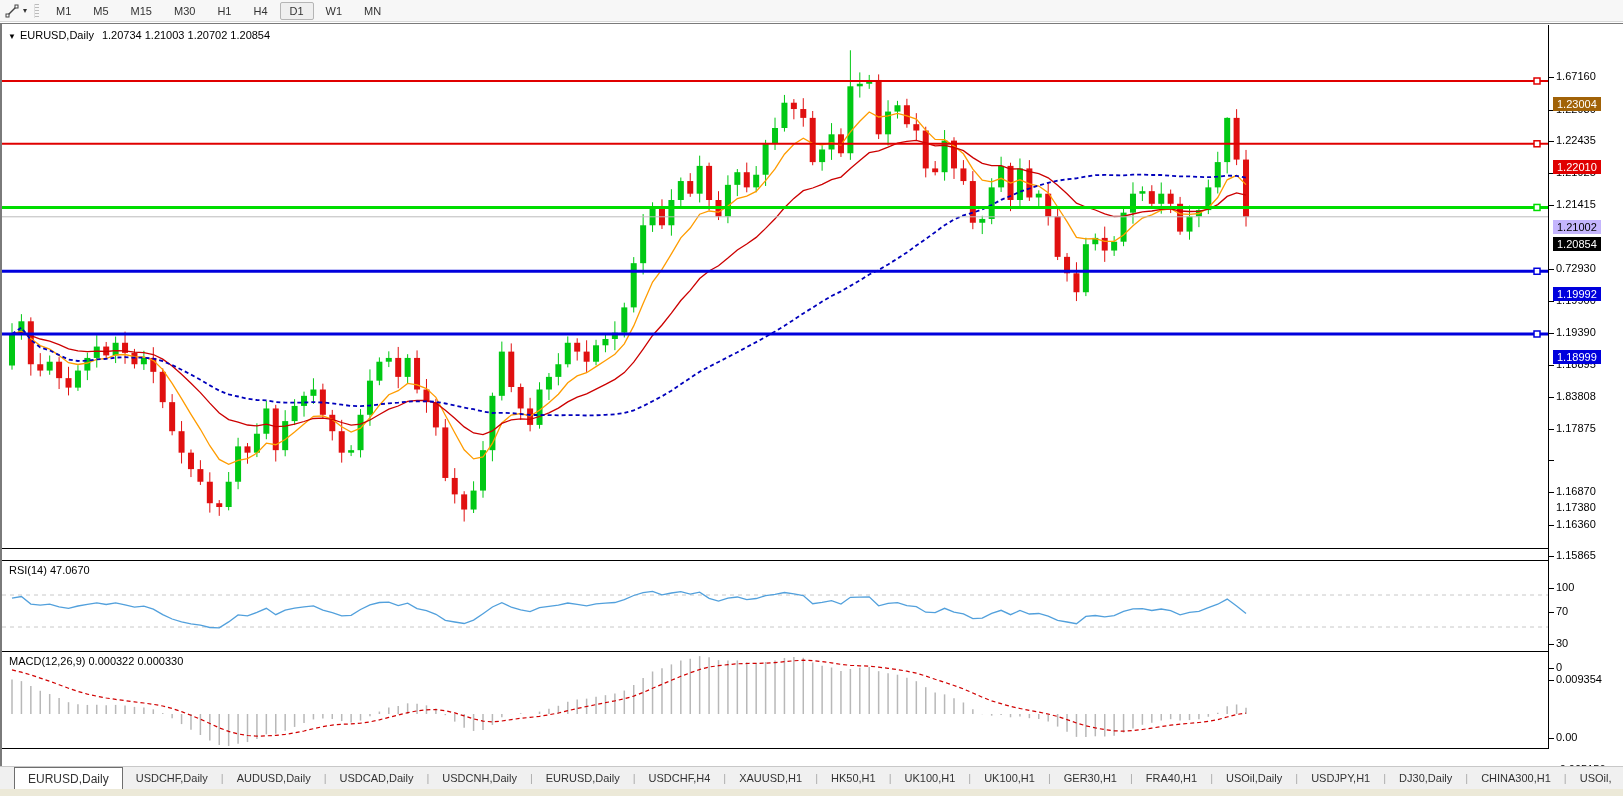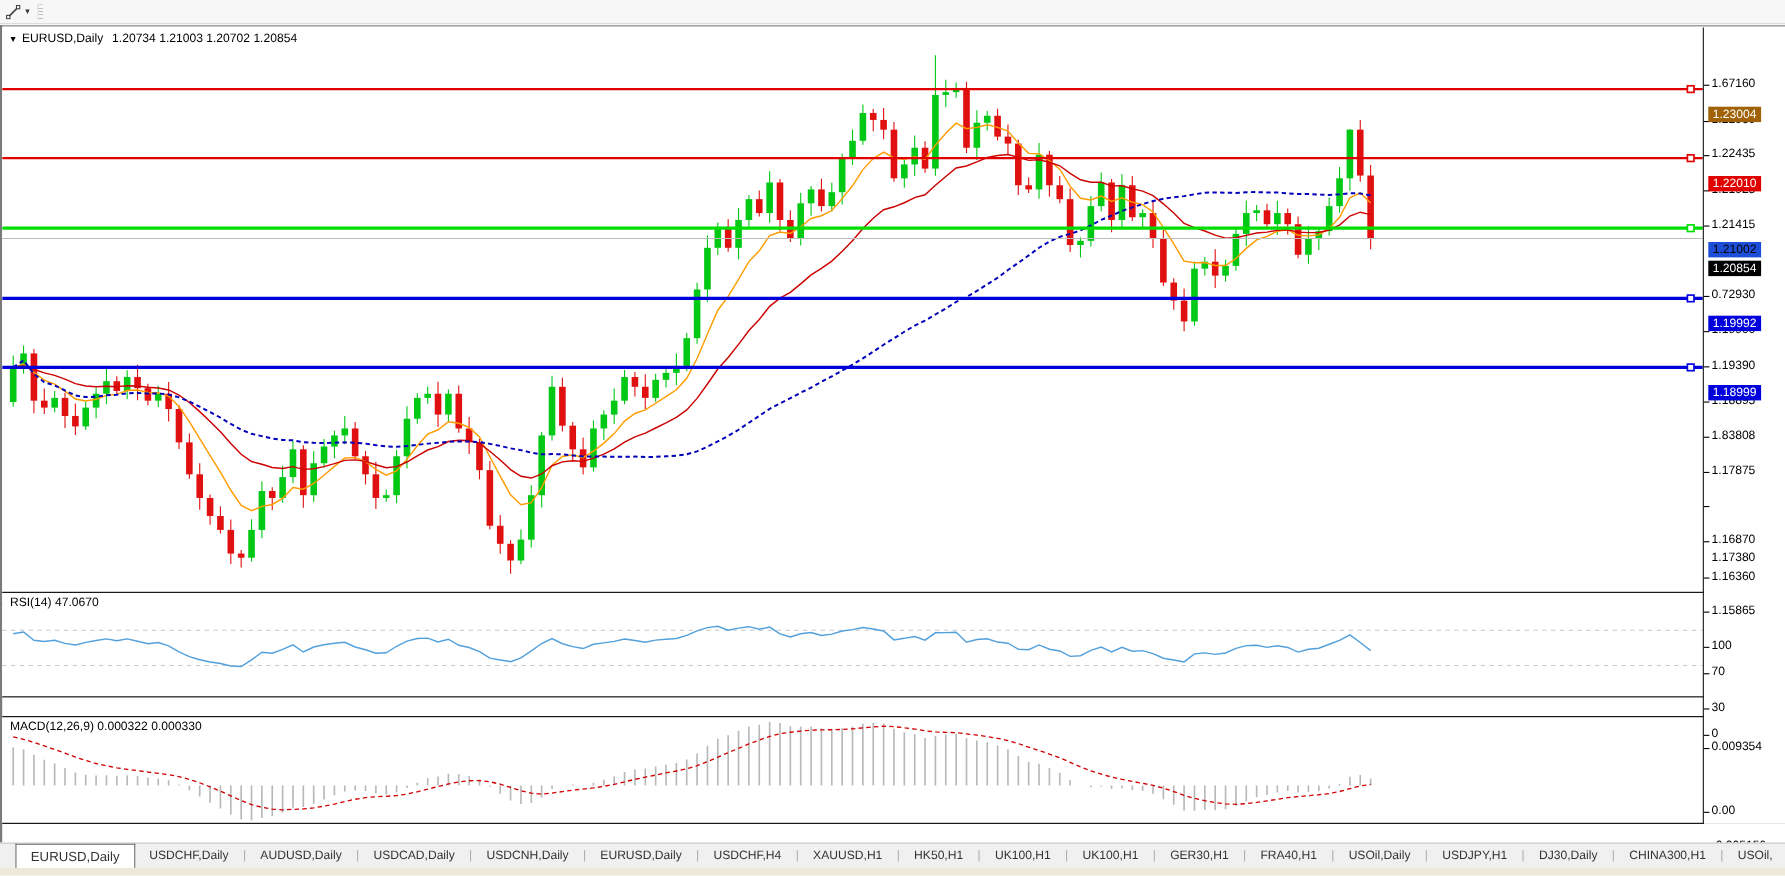--- a/index.html
+++ b/index.html
@@ -14,21 +14,21 @@
   .grip { width:5px; height:14px; margin:0 6px 0 4px;
     background:repeating-linear-gradient(#bbb 0 1px, transparent 1px 3px); border-left:1px solid #ddd; }
   .tf-btn { padding:2px 9px; margin:0 1px; color:#333; border:1px solid transparent; cursor:default; }
   .tf-btn.active { background:#efefef; border:1px solid #b5b5b5; border-radius:2px; }
 
   
   .chart-window { position:absolute; left:0; top:23px; width:1623px; height:743px;
     background:#fff; border-top:1px solid #7a7a7a; border-left:2px solid #7a7a7a; }
   .pane { position:absolute; left:0; background:#fff; }
   #main-pane { top:1px;  height:524px; width:1621px; border-bottom:1px solid #000; }
-  #rsi-pane  { top:514px; height:96px; width:1593px; border-top:1px solid #000; border-bottom:1px solid #000; }
+  #rsi-pane  { top:536px; height:96px; width:1593px; border-top:1px solid #000; border-bottom:1px solid #000; }
   #macd-pane { top:627px; height:98px; width:1621px; border-top:1px solid #000; border-bottom:1px solid #000; }
   .pane svg { position:absolute; left:0; top:0; }
   .axis-line { position:absolute; top:1px; height:724px; left:1546px; width:1px; background:#000; }
 
   .pane-title { position:absolute; left:6px; top:4px; z-index:30; color:#000; }
   .pane-title .tri { font-size:8px; margin-right:4px; }
   .pane-title .ohlc { margin-left:8px; }
   .ind-label { position:absolute; left:7px; top:3px; z-index:30; color:#000; }
 
   
@@ -57,20 +57,31 @@
 <div class="toolbar">
   <div class="tool-icon">
     <svg width="14" height="14">
       <line x1="2" y1="12" x2="12" y2="2" stroke="#444" stroke-width="1.4"></line>
       <rect x="1" y="10" width="3" height="3" fill="#fff" stroke="#444"></rect>
       <rect x="10" y="1" width="3" height="3" fill="#fff" stroke="#444"></rect>
     </svg>
   </div>
   <span class="dd-arrow">▾</span>
   <div class="grip"></div>
+  <div id="tf-buttons" style="display:flex;">
+      <div class="tf-btn">M1</div>
+      <div class="tf-btn">M5</div>
+      <div class="tf-btn">M15</div>
+      <div class="tf-btn">M30</div>
+      <div class="tf-btn">H1</div>
+      <div class="tf-btn">H4</div>
+      <div class="tf-btn active">D1</div>
+      <div class="tf-btn">W1</div>
+      <div class="tf-btn">MN</div>
+    </div>
 </div>
 
 <div class="chart-window">
   <div class="pane" id="main-pane">
     <svg id="main-svg" width="1546" height="523">
         <g>
           <line x1="10" y1="298.2061280628297" x2="10" y2="344.6678811141411" stroke="#00c814" stroke-width="1"></line>
           <rect x="7" y="308.92580000000066" width="6" height="31.584999999999354" fill="#00c814"></rect>
           <line x1="19.42" y1="289.1438762974544" x2="19.42" y2="314.7701155367511" stroke="#00c814" stroke-width="1"></line>
           <rect x="16.42" y="296.29180000000065" width="6" height="12.634000000000015" fill="#00c814"></rect>
@@ -546,21 +557,21 @@
       <div class="tick" style="top: 636px;">0</div>
       <div class="tickmark" style="top: 643px;"></div>
       <div class="tick" style="top: 648.005px;">0.009354</div>
       <div class="tickmark" style="top: 655.005px;"></div>
       <div class="tick" style="top: 706px;">0.00</div>
       <div class="tickmark" style="top: 713px;"></div>
       <div class="tick" style="top: 737.967px;">-0.005156</div>
       <div class="tickmark" style="top: 744.967px;"></div>
       <div class="badge" style="top: 71.9931px; background: #a16207; color: rgb(255, 255, 255);">1.23004</div>
       <div class="badge" style="top: 134.784px; background: rgb(224, 0, 0); color: rgb(255, 255, 255);">1.22010</div>
-      <div class="badge" style="top: 195.459px; background: #1d4ed8; color: rgb(0, 0, 0);">1.21002</div>
+      <div class="badge" style="top: 195.459px; background: #c4b5fd; color: rgb(0, 0, 0);">1.21002</div>
       <div class="badge" style="top: 211.809px; background: rgb(0, 0, 0); color: rgb(255, 255, 255);">1.20854</div>
       <div class="badge" style="top: 262.261px; background: rgb(0, 0, 221); color: rgb(255, 255, 255);">1.19992</div>
       <div class="badge" style="top: 324.989px; background: rgb(0, 0, 221); color: rgb(255, 255, 255);">1.18999</div>
     </div>
   <div class="date-row" id="date-row">
       <div class="date-tick" style="left: 10px;"></div>
       <div class="date-label" style="left: 2px;">29 Aug 2020</div>
       <div class="date-tick" style="left: 73.8px;"></div>
       <div class="date-label" style="left: 73.8px; transform: translateX(-50%);">8 Sep 2020</div>
       <div class="date-tick" style="left: 137.6px;"></div>

